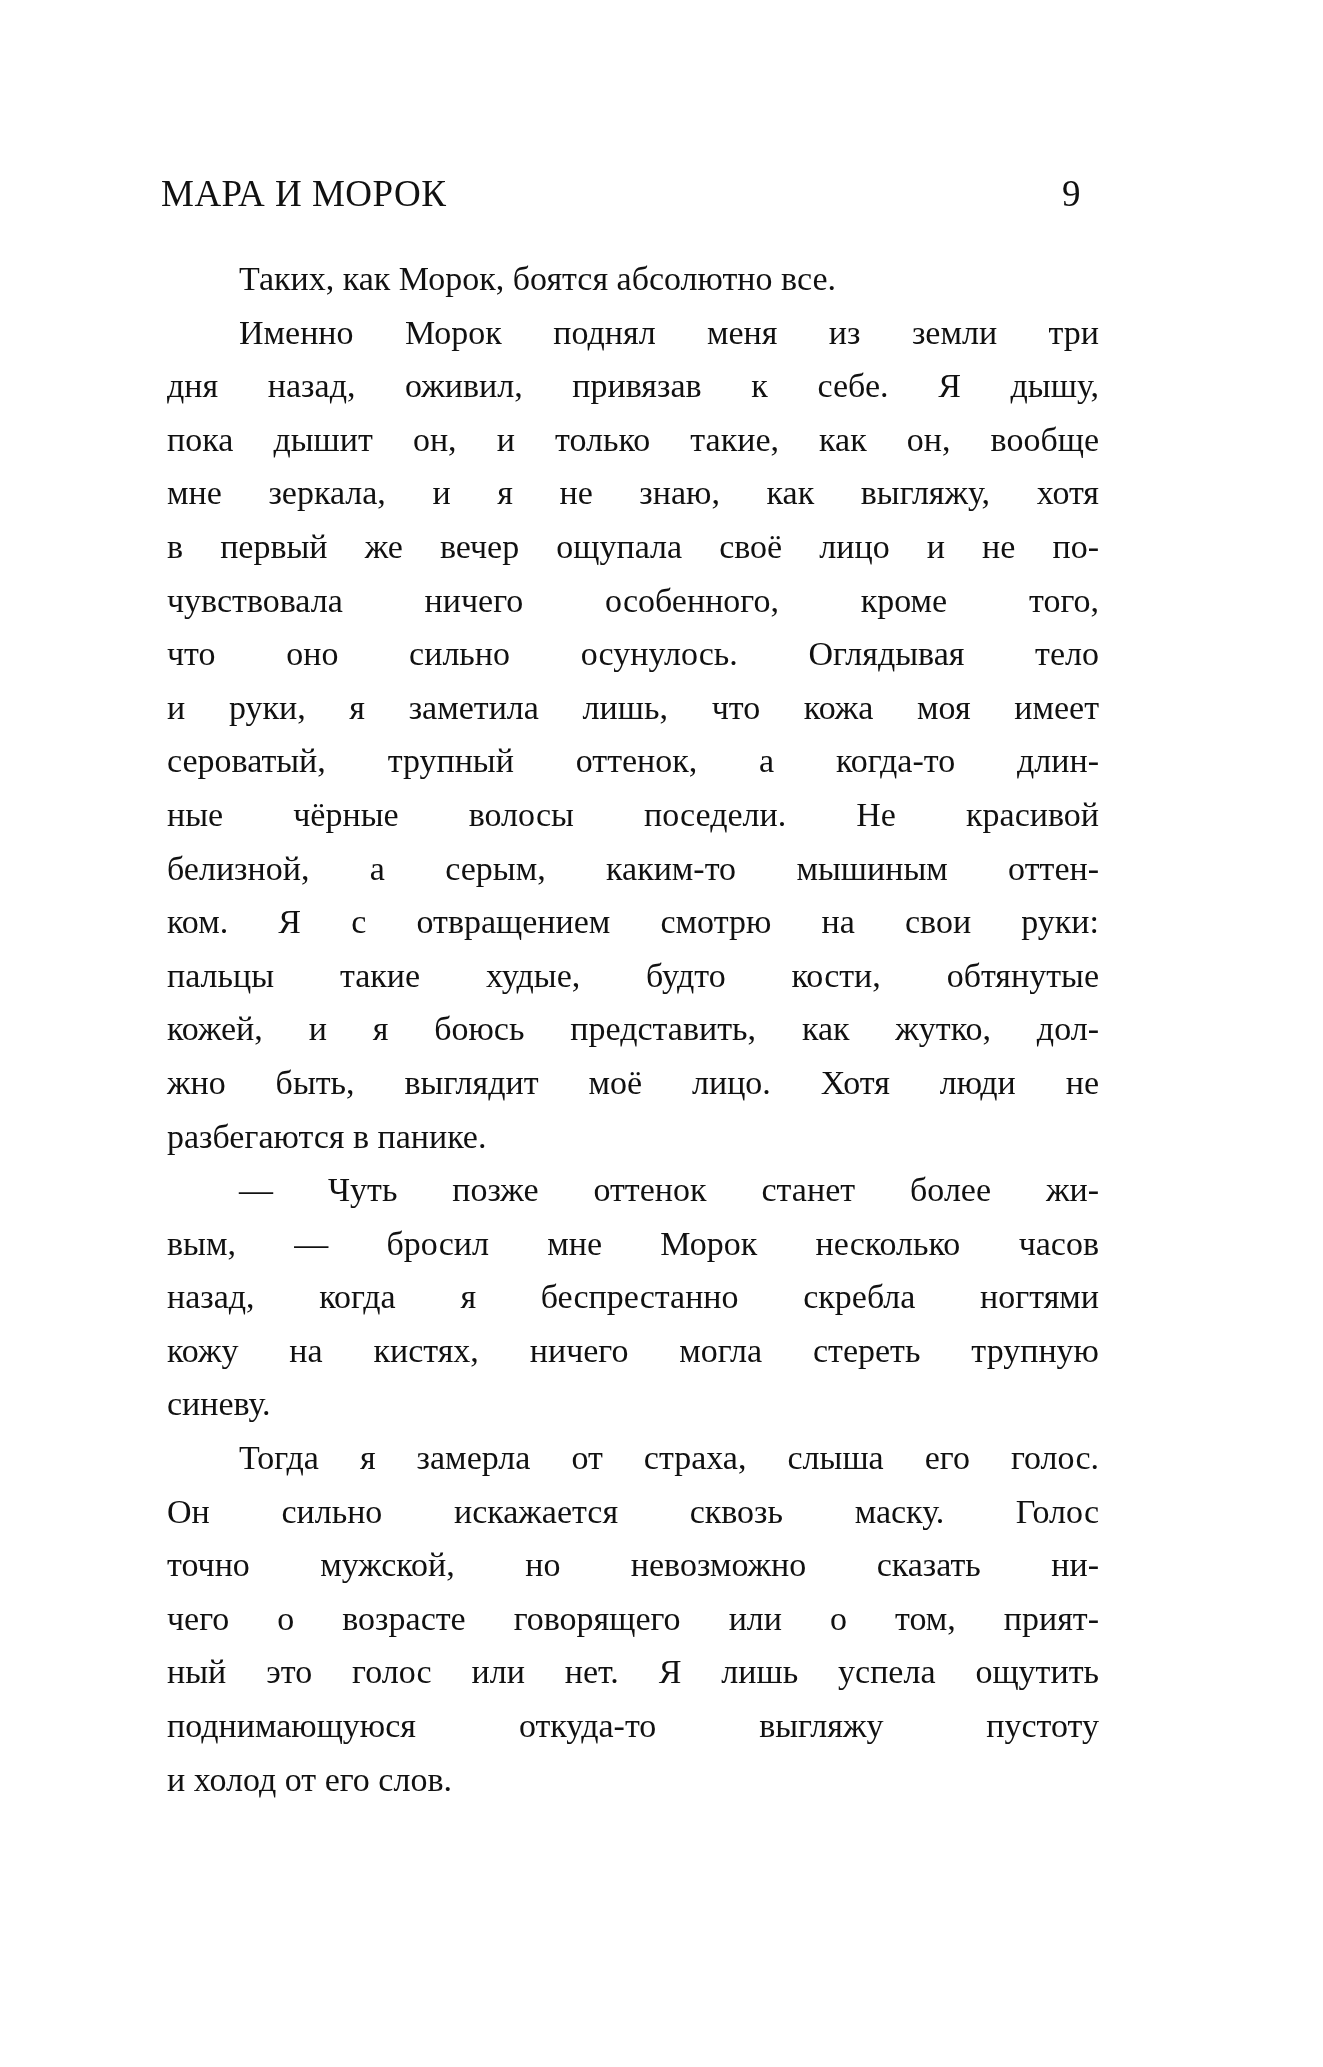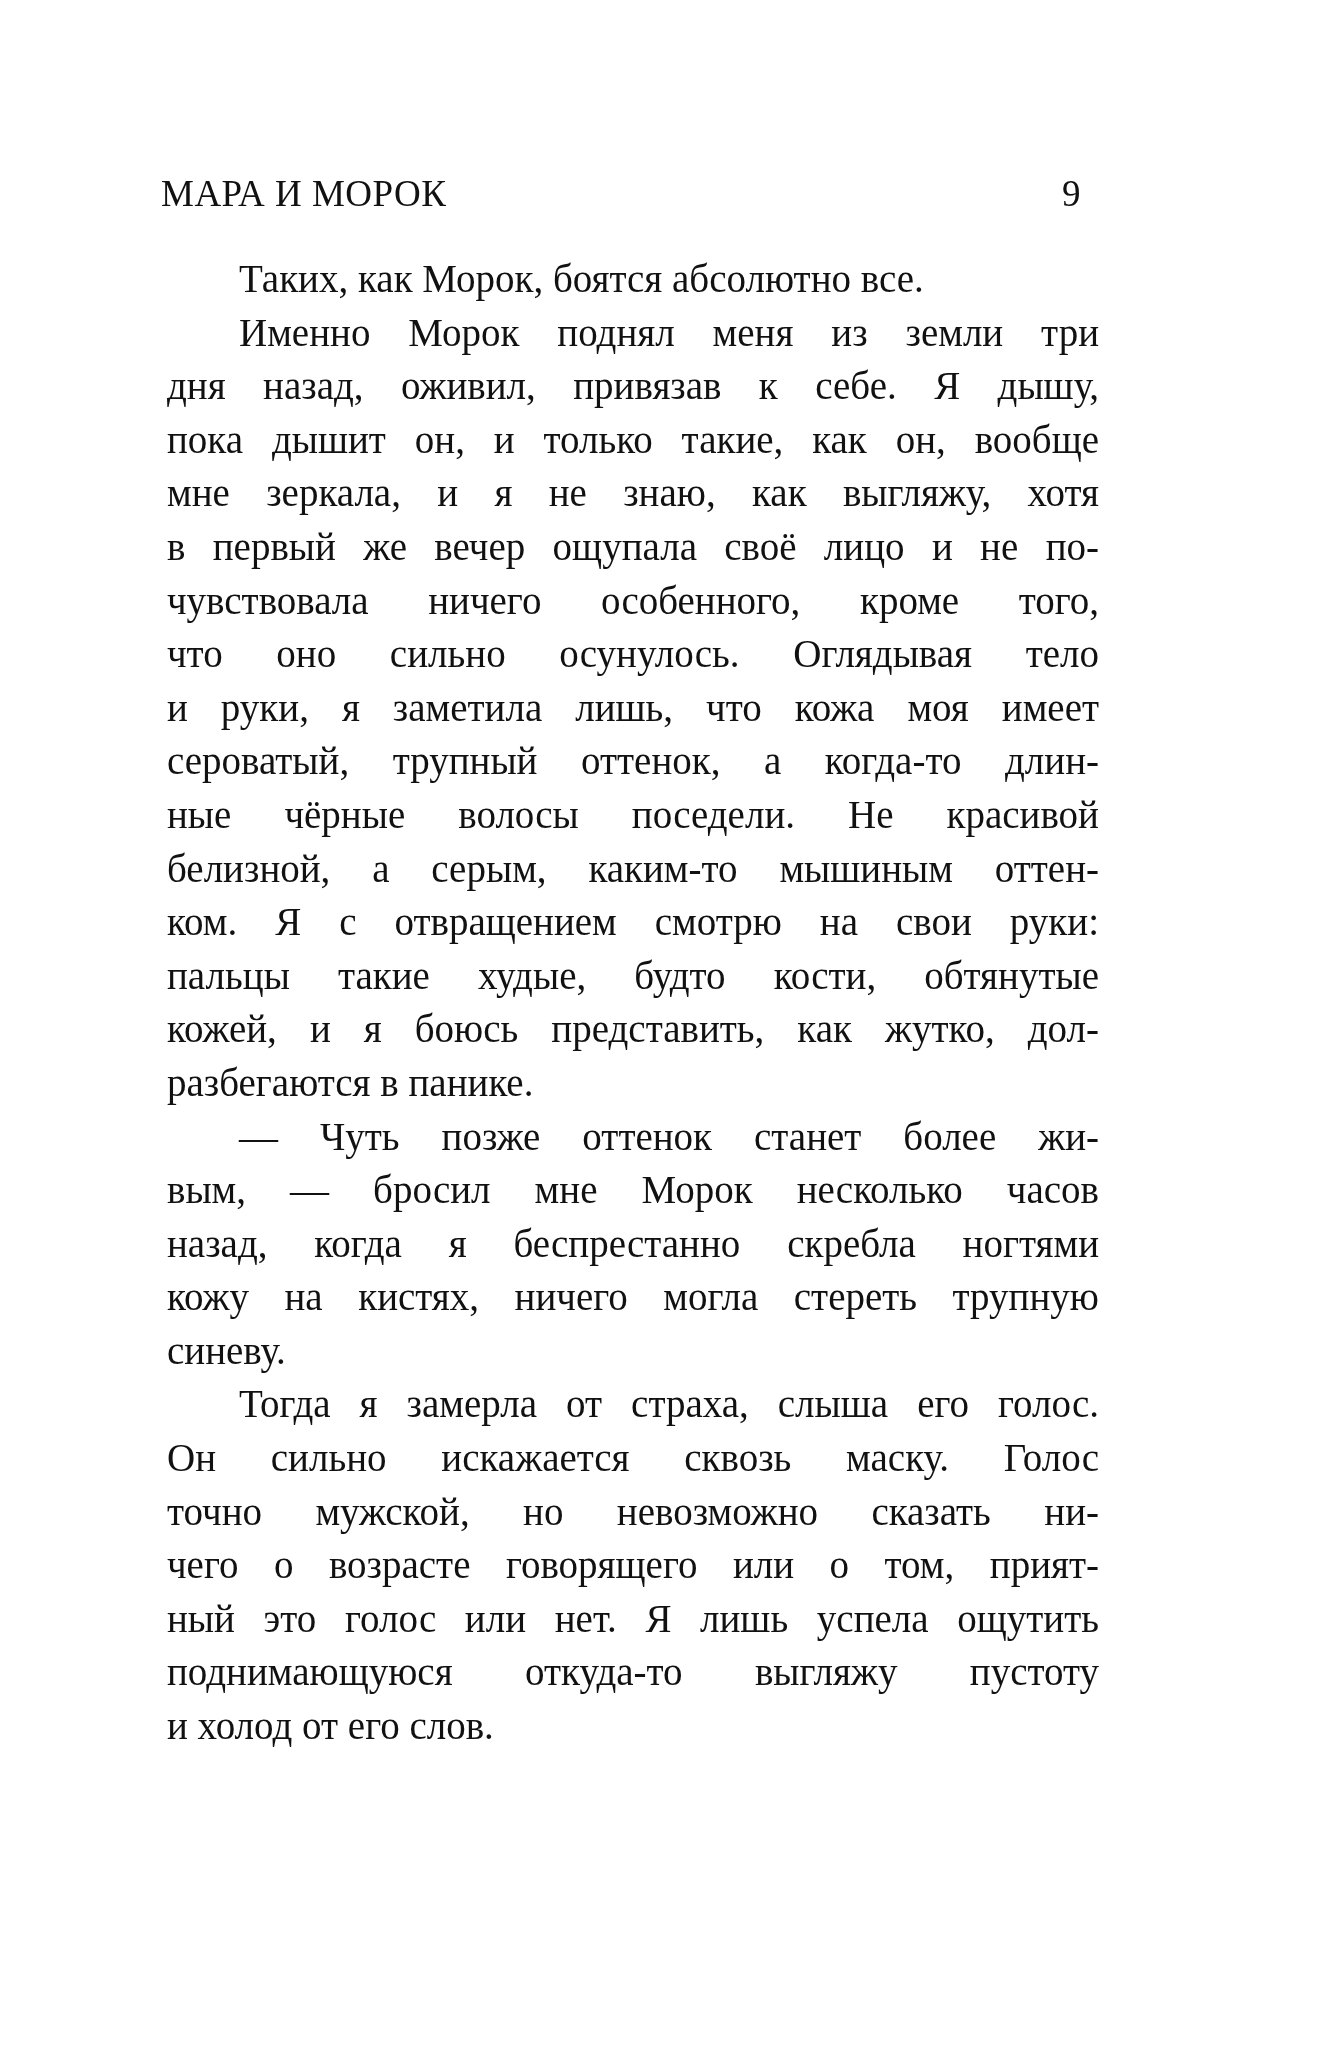--- a/index.html
+++ b/index.html
@@ -2,21 +2,21 @@
 <html><head>
 <meta charset="utf-8">
 <style>
   html, body { margin: 0; padding: 0; background: #ffffff; }
   body { width: 1323px; height: 2067px; position: relative; overflow: hidden; color: #111111; }
   .header { position: absolute; left: 161px; top: 172px; width: 920px; height: 48px;
             font-family: "Liberation Serif", serif; font-size: 37px; letter-spacing: 0.5px; }
   .header .title { position: absolute; left: 0; top: 0; }
   .header .page-num { position: absolute; right: 0; top: 0; }
   .body-text { position: absolute; left: 167px; top: 252px; width: 932px;
-               font-family: "Liberation Serif", serif; font-size: 39px; line-height: 53.6px; }
+               font-family: "Liberation Serif", serif; font-size: 34px; line-height: 53.6px; }
   .line { display: block; white-space: nowrap; text-align: justify; text-align-last: justify; height: 53.6px; }
   .line.last { text-align-last: left; }
   .line.indent { padding-left: 72px; }
 </style>
 </head>
 <body>
 
 <div class="header">
   <span class="title">МАРА И МОРОК</span>
   <span class="page-num">9</span>
@@ -31,20 +31,21 @@
     <span class="line">в первый же вечер ощупала своё лицо и не по-</span>
     <span class="line">чувствовала ничего особенного, кроме того,</span>
     <span class="line">что оно сильно осунулось. Оглядывая тело</span>
     <span class="line">и руки, я заметила лишь, что кожа моя имеет</span>
     <span class="line">сероватый, трупный оттенок, а когда-то длин-</span>
     <span class="line">ные чёрные волосы поседели. Не красивой</span>
     <span class="line">белизной, а серым, каким-то мышиным оттен-</span>
     <span class="line">ком. Я с отвращением смотрю на свои руки:</span>
     <span class="line">пальцы такие худые, будто кости, обтянутые</span>
     <span class="line">кожей, и я боюсь представить, как жутко, дол-</span>
+    <span class="line">жно быть, выглядит моё лицо. Хотя люди не</span>
     <span class="line last">разбегаются в панике.</span>
     <span class="line indent">— Чуть позже оттенок станет более жи-</span>
     <span class="line">вым, — бросил мне Морок несколько часов</span>
     <span class="line">назад, когда я беспрестанно скребла ногтями</span>
     <span class="line">кожу на кистях, ничего могла стереть трупную</span>
     <span class="line last">синеву.</span>
     <span class="line indent">Тогда я замерла от страха, слыша его голос.</span>
     <span class="line">Он сильно искажается сквозь маску. Голос</span>
     <span class="line">точно мужской, но невозможно сказать ни-</span>
     <span class="line">чего о возрасте говорящего или о том, прият-</span>

